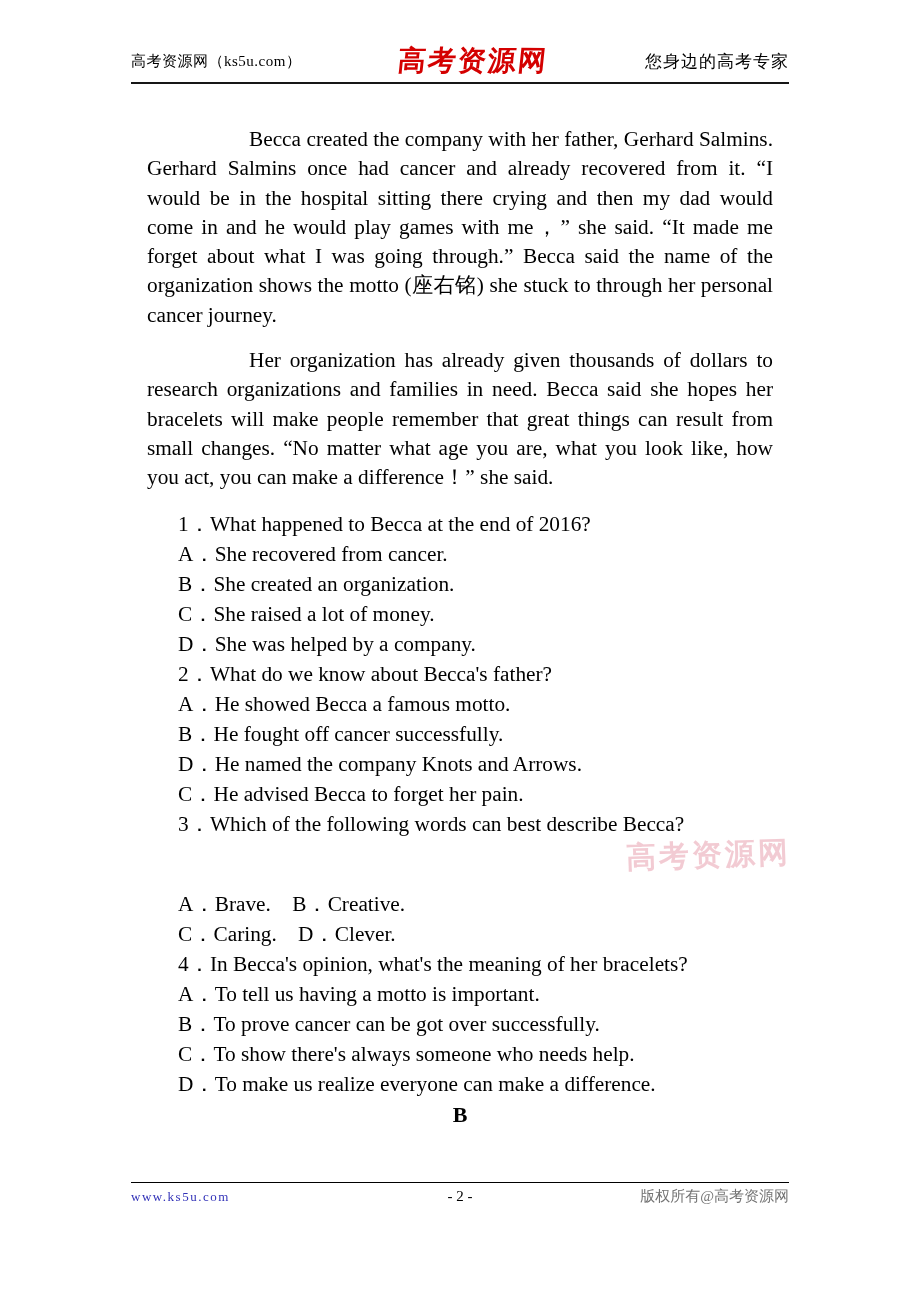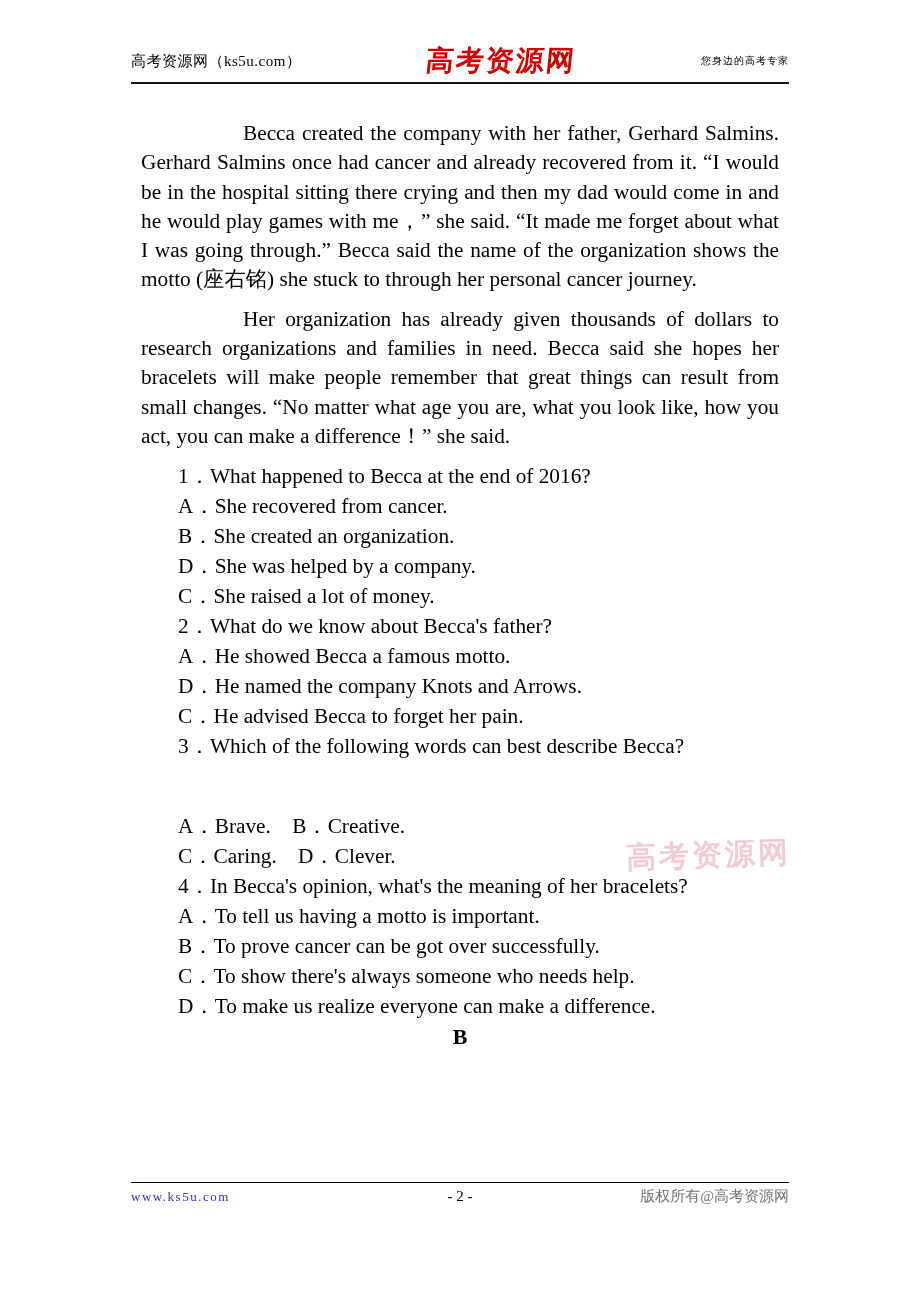--- a/index.html
+++ b/index.html
@@ -21,32 +21,32 @@
   .header {
     position: absolute; left: 131px; top: 42px;
     width: 658px; height: 38px;
     display: flex; justify-content: space-between; align-items: center;
   }
   .header-left  { font-size: 15px; letter-spacing: 0.5px; }
   .header-logo  {
     font-size: 28px; font-weight: 900; color: #d40000;
     letter-spacing: 2px; transform: skewX(-6deg);
   }
-  .header-right { font-size: 10px; letter-spacing: 1px; }
+  .header-right { font-size: 17px; letter-spacing: 1px; }
   .header-rule {
     position: absolute; left: 131px; top: 82px; width: 658px;
     border-top: 2px solid #161616;
   }
   
   .content {
     position: absolute; left: 131px; top: 109px; width: 658px;
     font-size: 21.3px; line-height: 29.3px;
   }
   .para {
-    margin: 10px;
+    margin: 16px;
     text-align: justify;
     text-indent: 102px;
   }
   .questions { margin: 0; }
   .line {
     padding-left: 47px;
     line-height: 30px;
     white-space: nowrap;
   }
   .q3-gap { height: 50px; }
@@ -90,25 +90,26 @@
 
   <main class="content">
     <p class="para">Becca created the company with her father, Gerhard Salmins. Gerhard Salmins once had cancer and already recovered from it. “I would be in the hospital sitting there crying and then my dad would come in and he would play games with me，” she said. “It made me forget about what I was going through.” Becca said the name of the organization shows the motto (座右铭) she stuck to through her personal cancer journey.</p>
     <p class="para">Her organization has already given thousands of dollars to research organizations and families in need. Becca said she hopes her bracelets will make people remember that great things can result from small changes. “No matter what age you are, what you look like, how you act, you can make a difference！” she said.</p>
 
     <div class="questions">
 
       <div class="line">1．What happened to Becca at the end of 2016?</div>
       <div class="line">A．She recovered from cancer.</div>
       <div class="line">B．She created an organization.</div>
+      <div class="line">C．She raised a lot of money.</div>
       <div class="line">D．She was helped by a company.</div>
-      <div class="line">C．She raised a lot of money.</div>
 
       <div class="line">2．What do we know about Becca's father?</div>
       <div class="line">A．He showed Becca a famous motto.</div>
+      <div class="line">B．He fought off cancer successfully.</div>
       <div class="line">D．He named the company Knots and Arrows.</div>
       <div class="line">C．He advised Becca to forget her pain.</div>
 
       <div class="line">3．Which of the following words can best describe Becca?</div>
       <div class="q3-gap"></div>
       <div class="line">A．Brave.　B．Creative.</div>
       <div class="line">C．Caring.　D．Clever.</div>
 
       <div class="line">4．In Becca's opinion, what's the meaning of her bracelets?</div>
       <div class="line">A．To tell us having a motto is important.</div>

